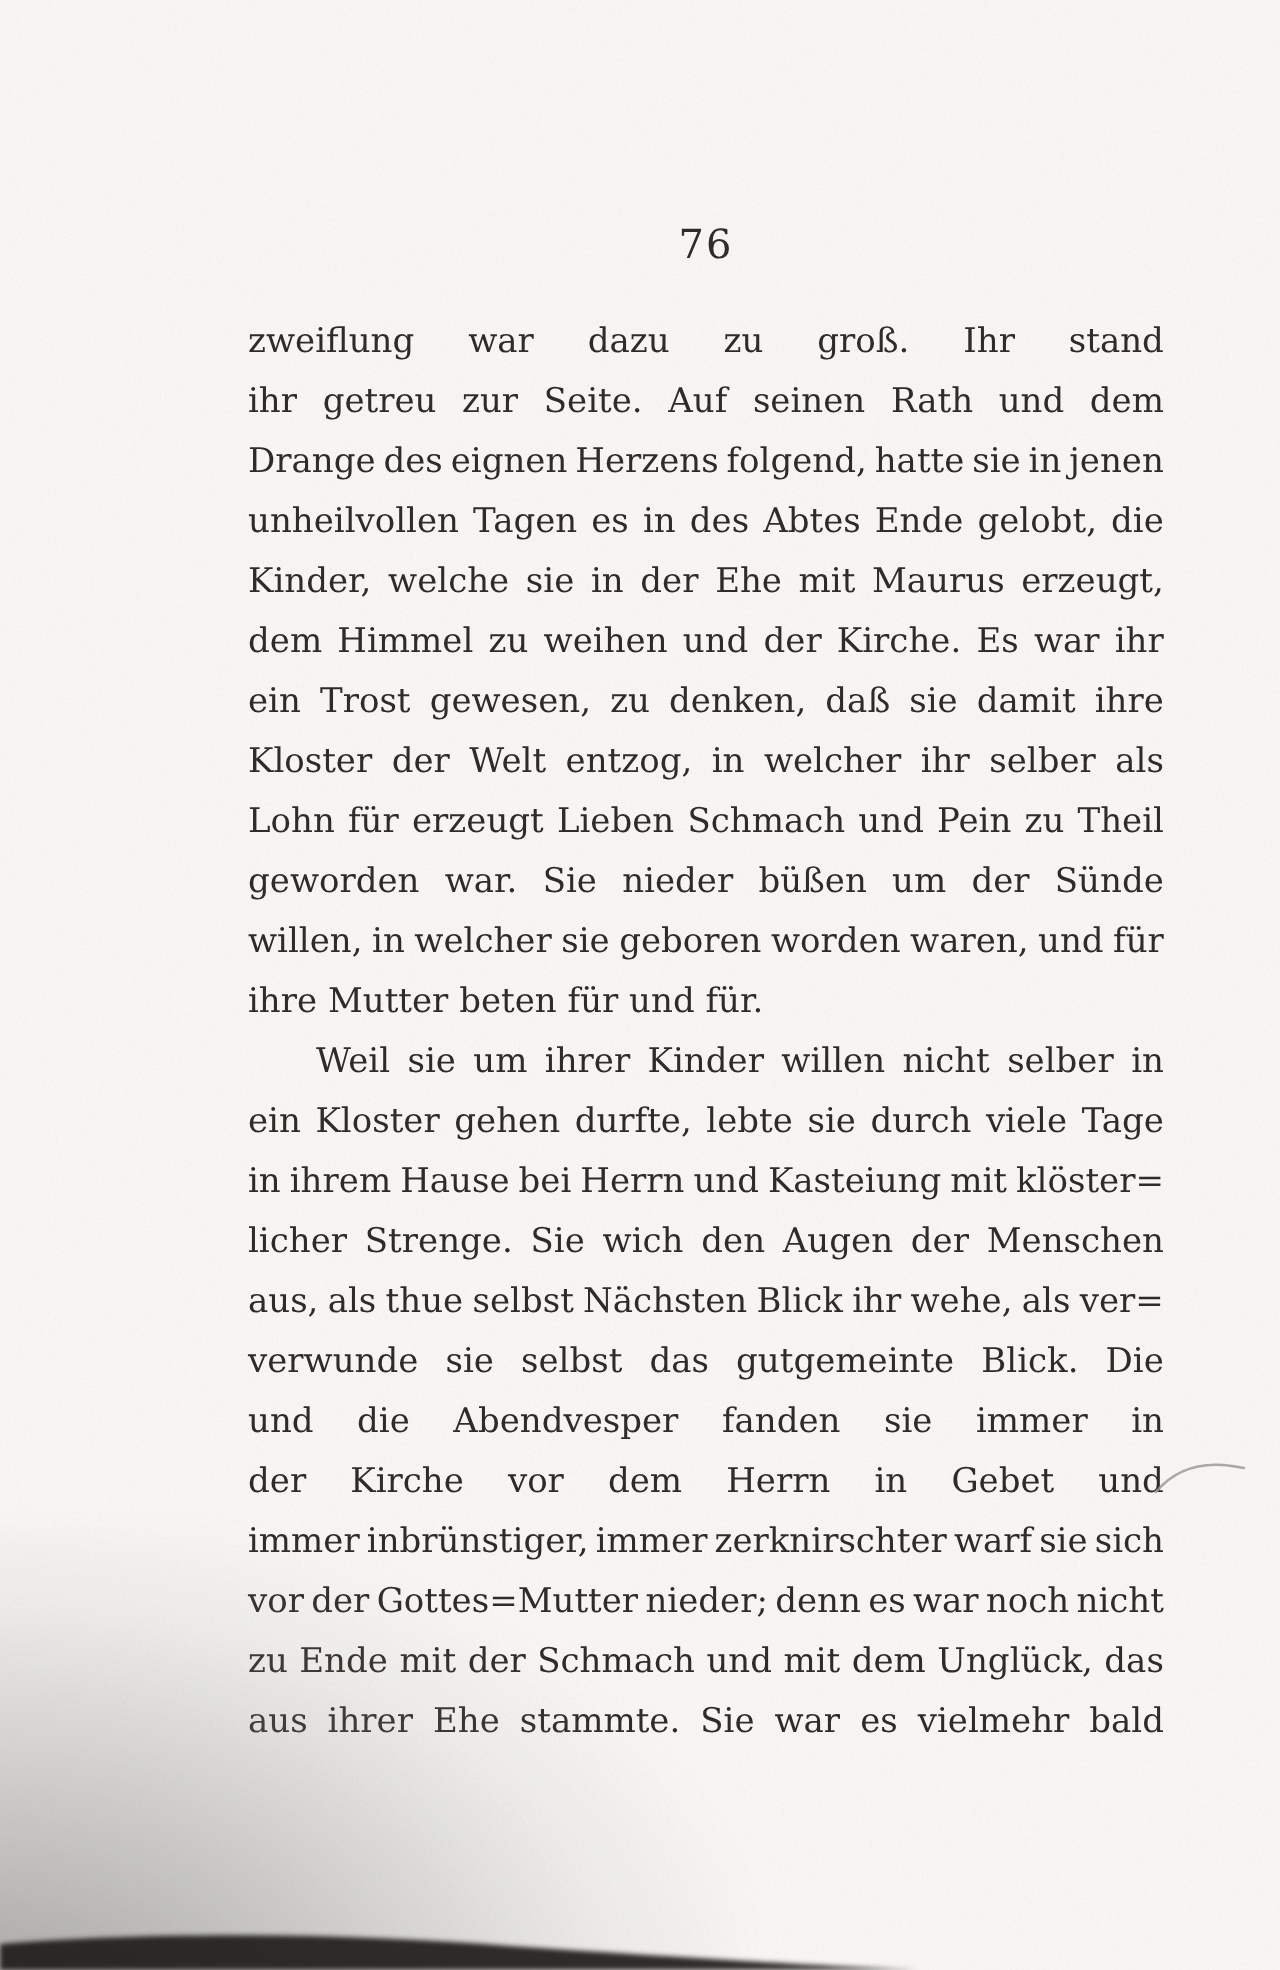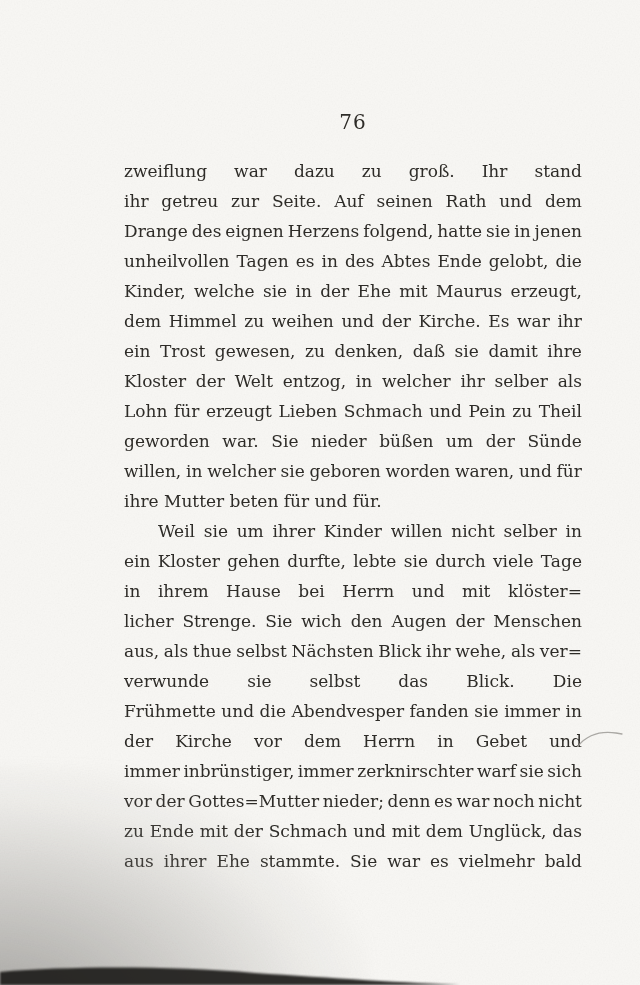--- a/index.html
+++ b/index.html
@@ -253,20 +253,21 @@
         <span>viele</span>
         <span>Tage</span>
       </div>
     <div class="line j">
         <span>in</span>
         <span>ihrem</span>
         <span>Hause</span>
         <span>bei</span>
         <span>Herrn</span>
         <span>und</span>
+        <span>Kasteiung</span>
         <span>mit</span>
         <span>klöster=</span>
       </div>
     <div class="line j">
         <span>licher</span>
         <span>Strenge.</span>
         <span>Sie</span>
         <span>wich</span>
         <span>den</span>
         <span>Augen</span>
@@ -283,25 +284,25 @@
         <span>ihr</span>
         <span>wehe,</span>
         <span>als</span>
         <span>ver=</span>
       </div>
     <div class="line j">
         <span>verwunde</span>
         <span>sie</span>
         <span>selbst</span>
         <span>das</span>
+        <span>gutgemeinte</span>
         <span>Blick.</span>
         <span>Die</span>
       </div>
     <div class="line j">
-        <span>Frühmette</span>
         <span>und</span>
         <span>die</span>
         <span>Abendvesper</span>
         <span>fanden</span>
         <span>sie</span>
         <span>immer</span>
         <span>in</span>
       </div>
     <div class="line j">
         <span>der</span>

